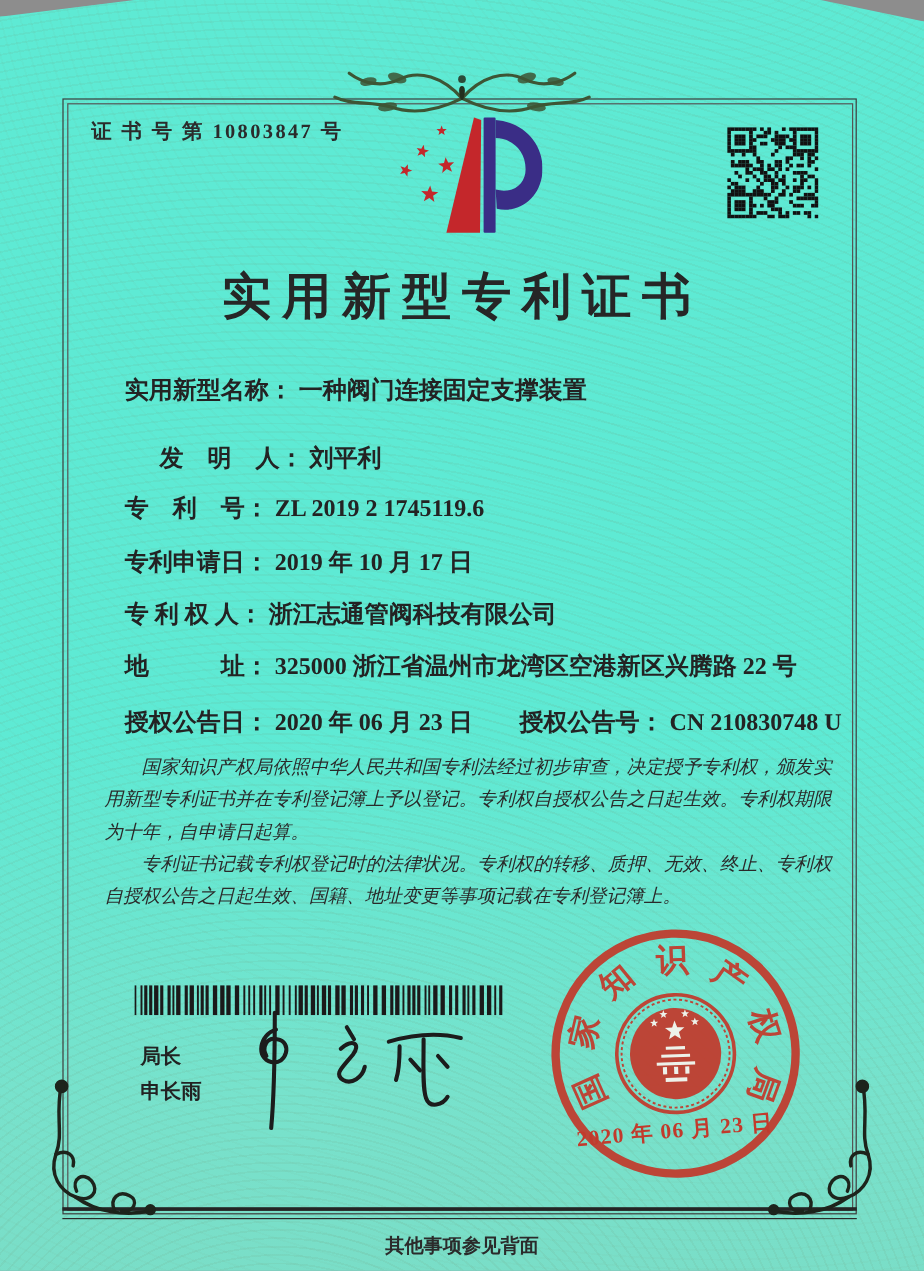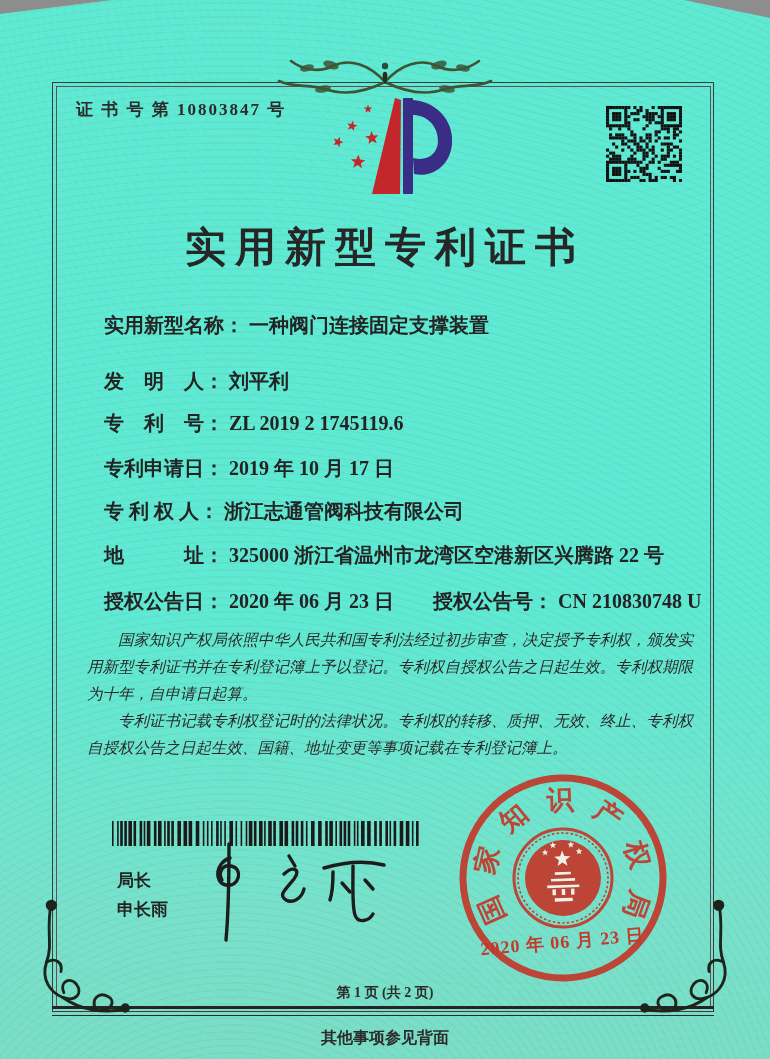--- a/index.html
+++ b/index.html
@@ -38,21 +38,21 @@
   .cert-no{position:absolute;left:76px;top:98px;font-size:17px;font-weight:700;letter-spacing:2px;color:#2b2b2b;}
   .logo{position:absolute;left:318px;top:94px;width:134px;height:110px;}
   .qr{position:absolute;left:606px;top:106px;width:76px;height:76px;}
   .title{
     position:absolute;left:0;top:220px;width:770px;text-align:center;
     font-size:41px;font-weight:900;letter-spacing:9px;color:#262626;
   }
   .fields{position:absolute;left:104px;top:308px;width:600px;height:310px;font-size:20px;font-weight:700;}
   .fields .row{position:absolute;left:0;white-space:nowrap;}
   .fields .row:nth-of-type(1){top:4px;}
-  .fields .row:nth-of-type(2){top:60px;}
+  .fields .row:nth-of-type(2){top:60px;margin-left:29px;}
   .fields .row:nth-of-type(3){top:102px;}
   .fields .row:nth-of-type(4){top:147px;}
   .fields .row:nth-of-type(5){top:190px;}
   .fields .row:nth-of-type(6){top:234px;}
   .fields .row:nth-of-type(7){top:280px;}
   .flabel{display:inline-block;min-width:103px;}
   .flabel2{margin-left:34px;text-align:right;}
   .paras{position:absolute;left:87px;top:626px;width:606px;font-size:15.5px;font-weight:500;
     line-height:27px;color:#2a2a2a;text-align:justify;}
   .paras p{margin:0;text-indent:2em;font-style:italic;}
@@ -578,15 +578,14 @@
         <text x="39.77650827103477" y="94.3741353610982" text-anchor="middle" dominant-baseline="central" transform="rotate(-74.66666666666666 39.77650827103477 94.3741353610982)" class="seal-char">家</text>
         <text x="67.69681533889256" y="52.98057787340186" text-anchor="middle" dominant-baseline="central" transform="rotate(-37.33333333333333 67.69681533889256 52.98057787340186)" class="seal-char">知</text>
         <text x="115" y="37" text-anchor="middle" dominant-baseline="central" transform="rotate(0 115 37)" class="seal-char">识</text>
         <text x="162.30318466110745" y="52.980577873401884" text-anchor="middle" dominant-baseline="central" transform="rotate(37.33333333333334 162.30318466110745 52.980577873401884)" class="seal-char">产</text>
         <text x="190.22349172896526" y="94.37413536109824" text-anchor="middle" dominant-baseline="central" transform="rotate(74.66666666666669 190.22349172896526 94.37413536109824)" class="seal-char">权</text>
         <text x="187.32034065620942" y="144.21931428644115" text-anchor="middle" dominant-baseline="central" transform="rotate(112 187.32034065620942 144.21931428644115)" class="seal-char">局</text>
       </g>
   </svg>
   <div class="seal-date">2020 年 06 月 23 日</div>
 
-  <div class="page-no">第 1 页 (共 2 页)</div>
   <div class="back-note">其他事项参见背面</div>
 </div>
 
 </body></html>

